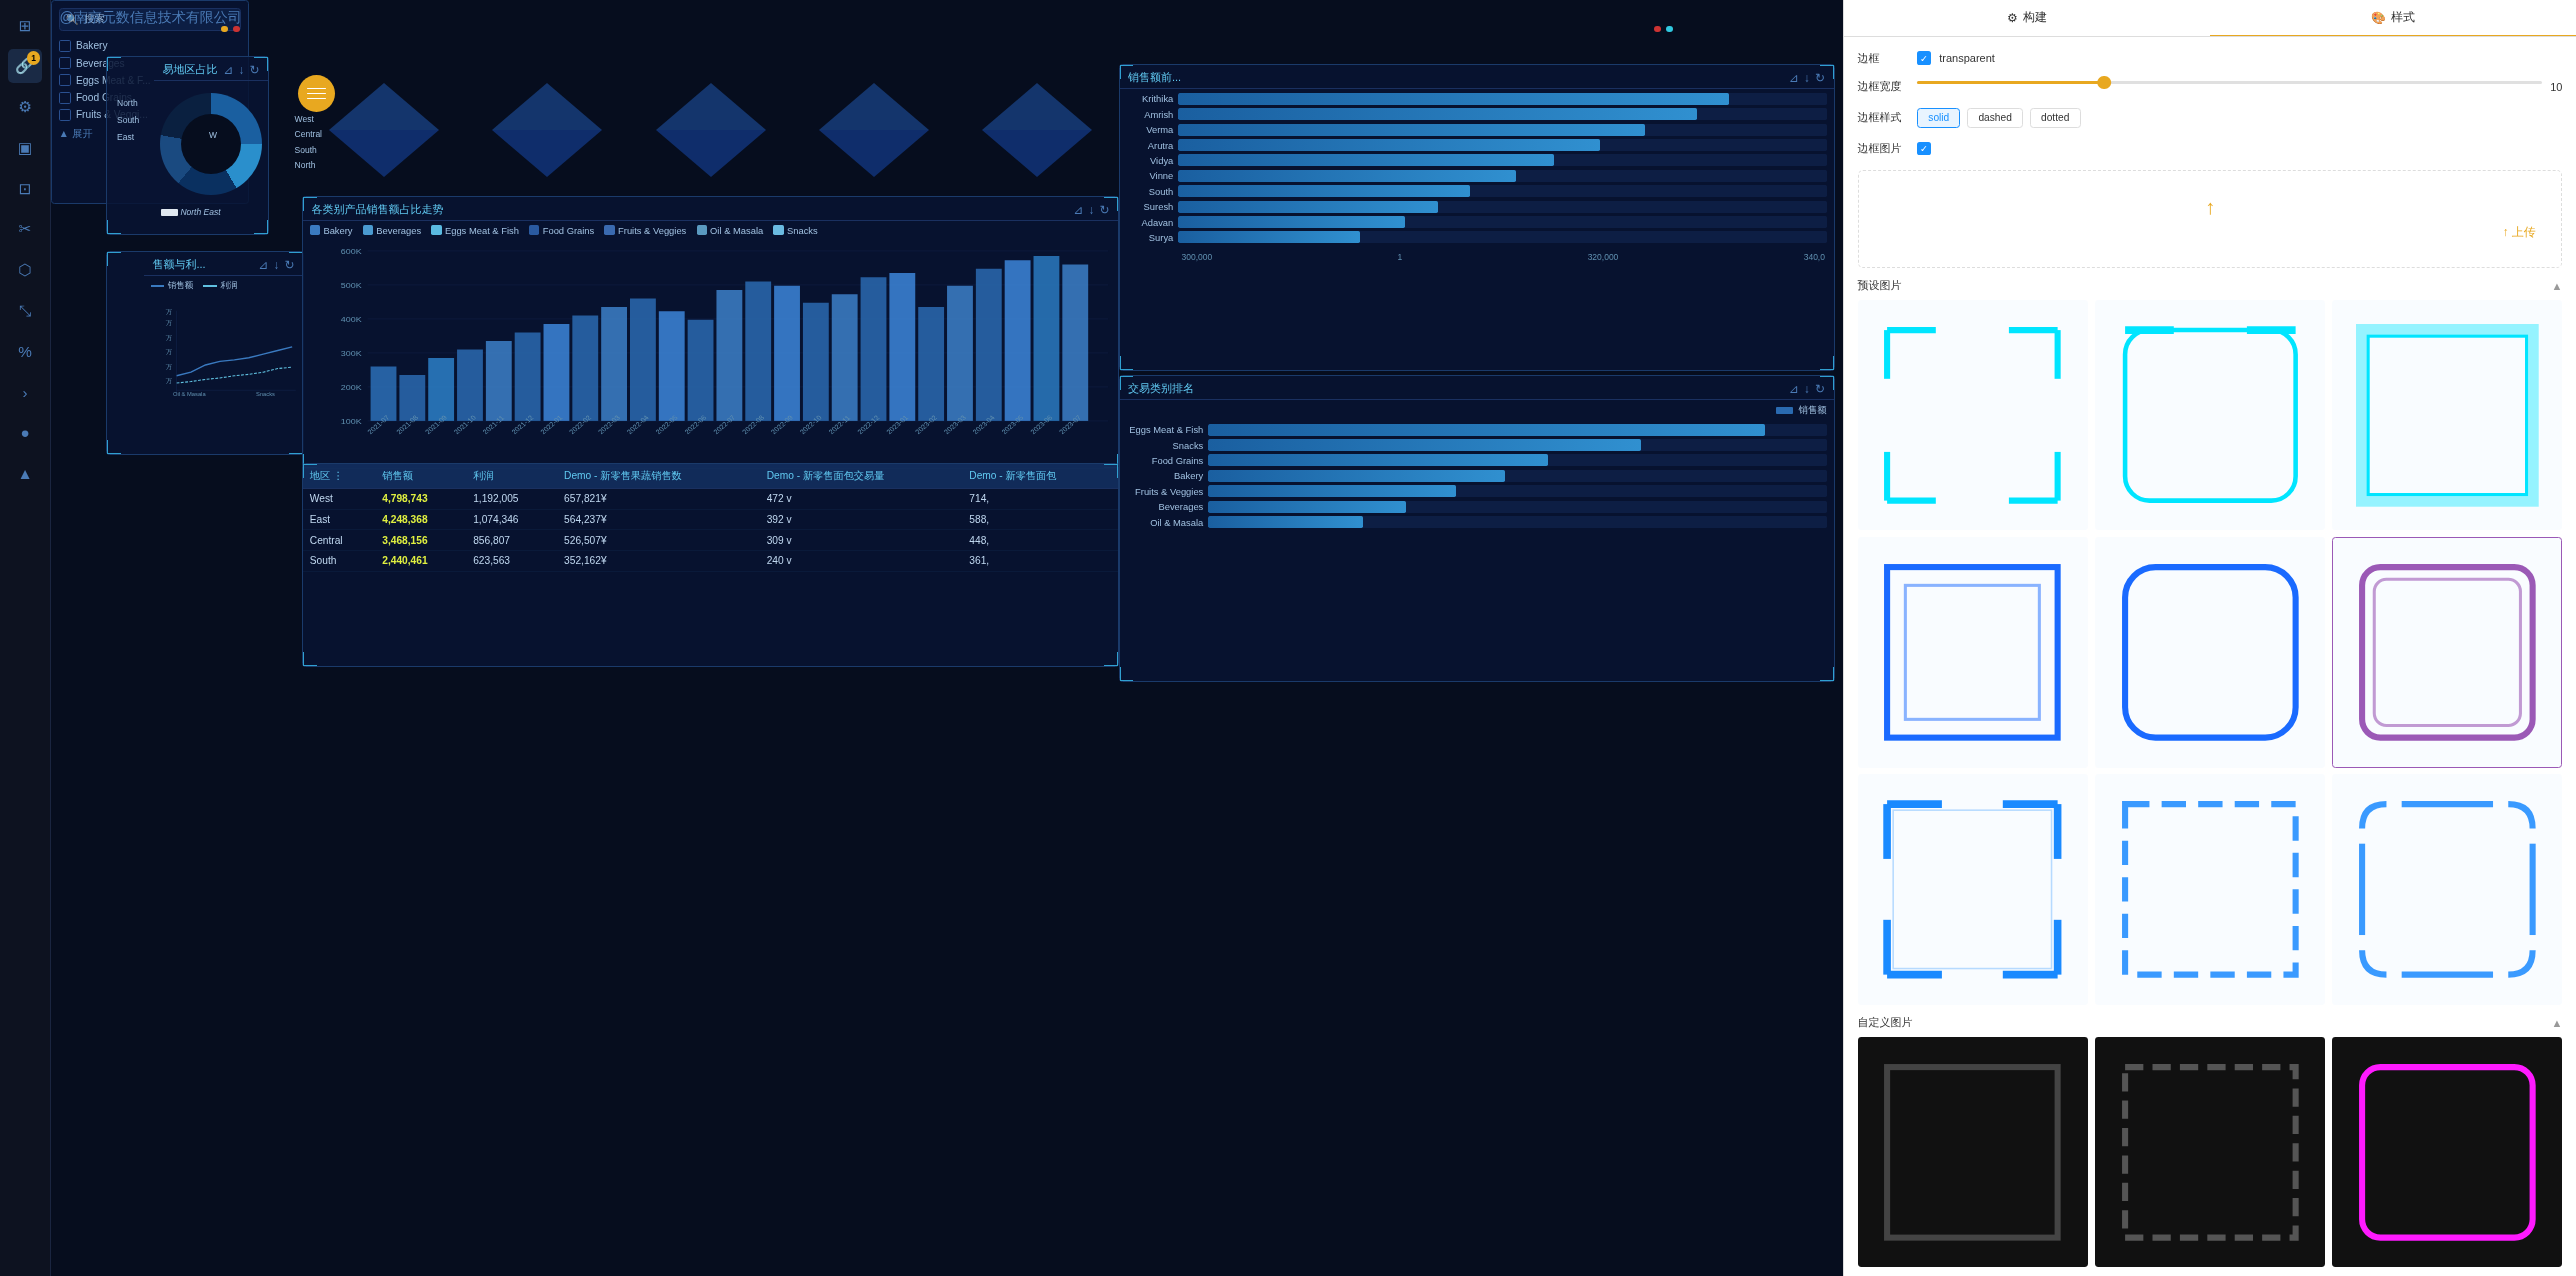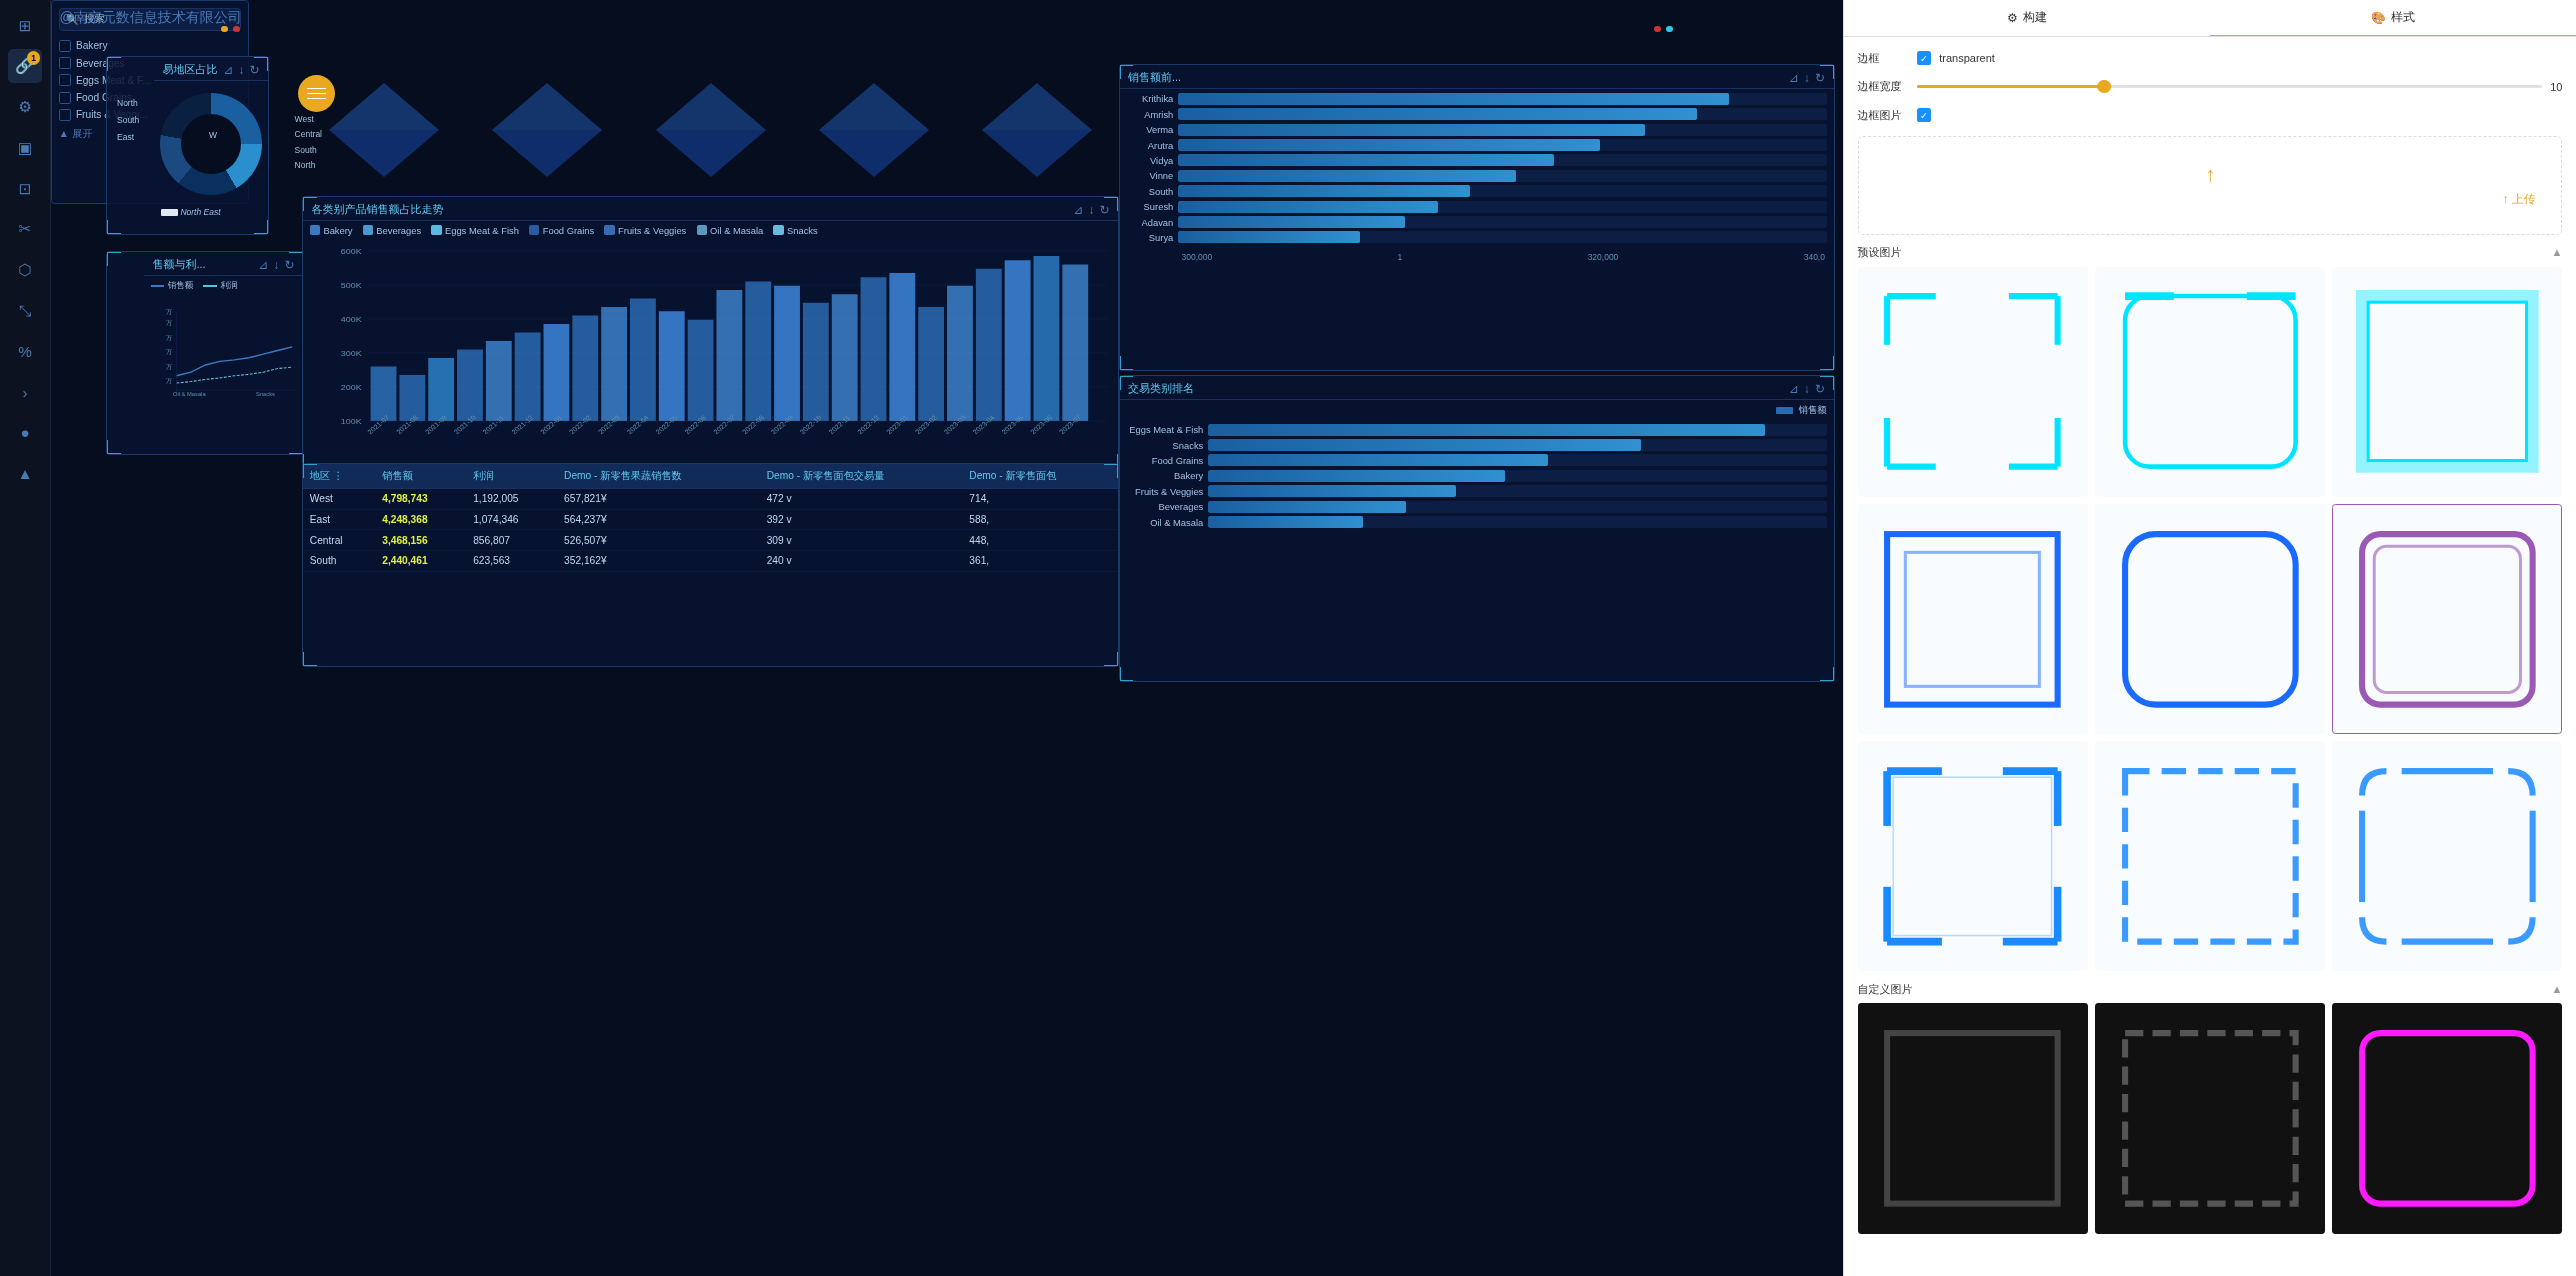--- a/index.html
+++ b/index.html
@@ -383,21 +383,21 @@
     .checkbox-custom {
       width: 13.6px; height: 13.6px;
       background: #1890ff;
       border-radius: 2.6px;
       display: flex; align-items: center; justify-content: center;
       color: white; font-size: 9.4px;
     }
     .slider-container {
       flex: 1;
       display: flex;
-      align-items: center;
+      align-items: flex-start;
       gap: 8.5px;
     }
     .slider-track {
       flex: 1;
       height: 3.4px;
       background: #e0e0e0;
       border-radius: 1.7px;
       position: relative;
     }
     .slider-fill {
@@ -1099,20 +1099,28 @@
       <div class="settings-label">边框宽度</div>
       <div class="slider-container">
         <div class="slider-track">
           <div class="slider-fill" style="width:30%"></div>
           <div class="slider-thumb" style="left:30%"></div>
         </div>
         <span class="settings-value">10</span>
       </div>
     </div>
 
+    <div class="settings-row">
+      <div class="settings-label">边框样式</div>
+      <div class="border-style-options">
+        <button class="border-style-btn active">solid</button>
+        <button class="border-style-btn">dashed</button>
+        <button class="border-style-btn">dotted</button>
+      </div>
+    </div>
 
     <div class="settings-row">
       <div class="settings-label">边框图片</div>
       <div class="checkbox-custom">✓</div>
     </div>
 
     <div class="upload-area">
       <div class="upload-icon">↑</div>
       <div class="upload-btn">↑ 上传</div>
     </div>

